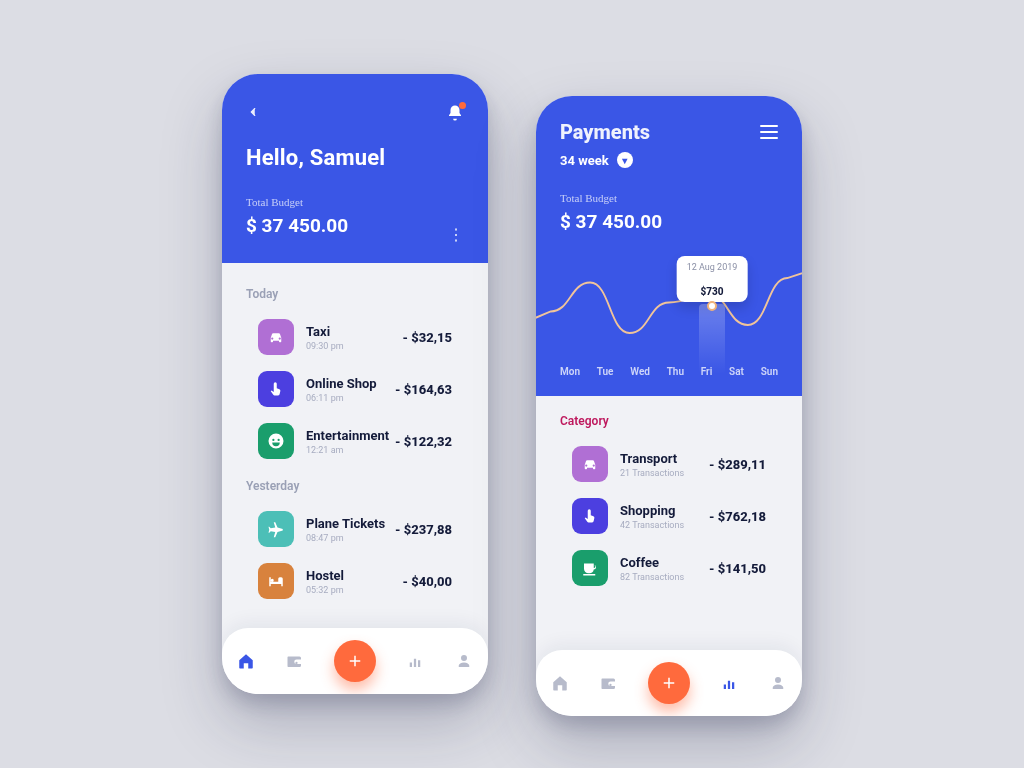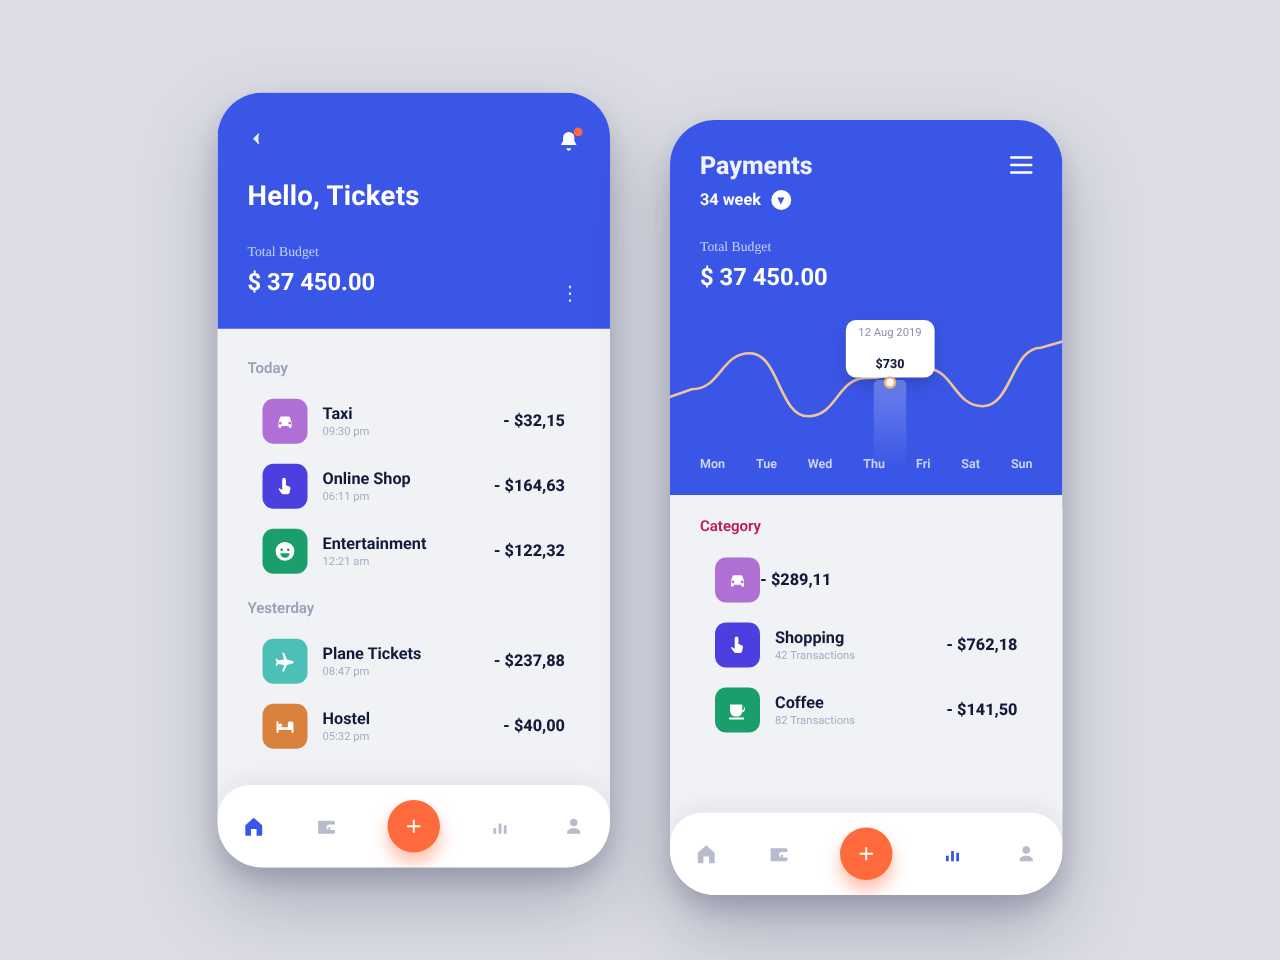--- a/index.html
+++ b/index.html
@@ -4,21 +4,21 @@
 <style>
   * { box-sizing: border-box; margin: 0; padding: 0; }
   body {
     width: 1024px; height: 768px;
     background: #dcdde4;
     font-family: -apple-system, BlinkMacSystemFont, "Segoe UI", Roboto, sans-serif;
     display: flex; align-items: center; justify-content: center; gap: 48px;
     overflow: hidden;
   }
   .phone {
-    width: 314px; height: 620px;
+    width: 266px; height: 620px;
     background: #f1f2f6;
     border-radius: 36px;
     box-shadow: 0 28px 60px rgba(30,35,70,.25), 0 10px 18px rgba(30,35,70,.18);
     overflow: hidden;
     display: flex; flex-direction: column;
     position: relative;
   }
   
   .hdr1 {
     background: #3a56e6;
@@ -106,21 +106,21 @@
         <svg viewBox="0 0 24 24" width="14" height="14">
             <path fill="#fff" d="M15 6l-6 6 6 6" stroke="#fff" stroke-width="2" stroke-linecap="round"></path>
           </svg>
       </div>
       <div class="bell">
         <svg viewBox="0 0 24 24">
             <path d="M12 2a6 6 0 0 0-6 6v4l-2 3v1h16v-1l-2-3V8a6 6 0 0 0-6-6zm0 20a2.5 2.5 0 0 0 2.5-2.5h-5A2.5 2.5 0 0 0 12 22z"></path>
           </svg>
       </div>
     </div>
-    <div class="greet">Hello, Tickets</div>
+    <div class="greet">Hello, Samuel</div>
     <div class="budget-row1">
       <div>
         <div class="budget-label">Total Budget</div>
         <div class="budget-val">$ 37 450.00</div>
       </div>
       <div class="kebab">⋮</div>
     </div>
   </div>
 
   <div class="list1">
@@ -264,20 +264,24 @@
 
   <div class="cat-panel">
     <div class="cat-title">Category</div>
     <div id="cat-rows">
         <div class="tx-row">
     <div class="tx-icon c-purple">
             <svg viewBox="0 0 24 24">
               <path d="M5 13l1.5-4.5A2 2 0 0 1 8.4 7h7.2a2 2 0 0 1 1.9 1.5L19 13v5a1 1 0 0 1-1 1h-1a1 1 0 0 1-1-1v-1H8v1a1 1 0 0 1-1 1H6a1 1 0 0 1-1-1zM7 15.5A1.5 1.5 0 1 0 7 12.5a1.5 1.5 0 0 0 0 3zm10 0a1.5 1.5 0 1 0 0-3 1.5 1.5 0 0 0 0 3z"></path>
             </svg>
           </div>
+    <div class="tx-mid">
+      <div class="tx-name">Transport</div>
+      <div class="tx-sub">21 Transactions</div>
+    </div>
     <div class="tx-amt">- $289,11</div>
   </div>
         <div class="tx-row">
     <div class="tx-icon c-blue">
             <svg viewBox="0 0 24 24">
               <path d="M11 3a2 2 0 0 1 2 2v6l3.5 1.2a2 2 0 0 1 1.3 2.3l-1 4.5a2 2 0 0 1-2 1.5H10a2 2 0 0 1-1.6-.8L5 15l1-1 3 2V5a2 2 0 0 1 2-2z"></path>
             </svg>
           </div>
     <div class="tx-mid">
       <div class="tx-name">Shopping</div>

